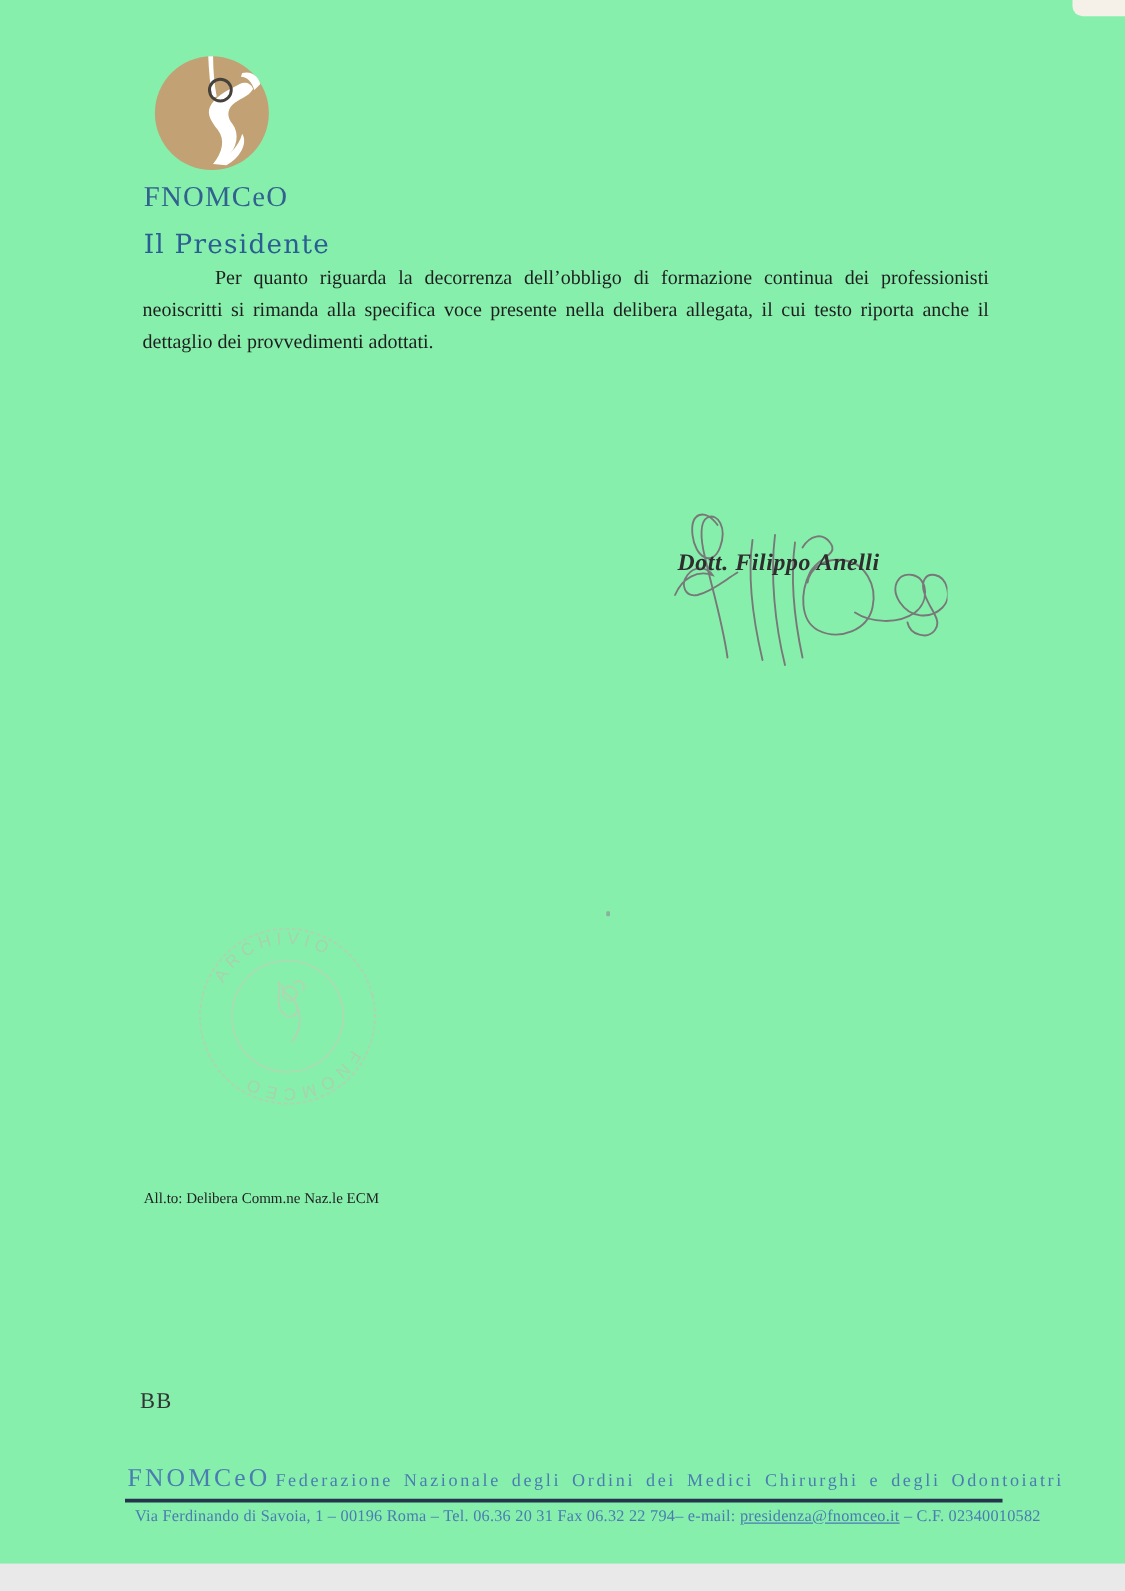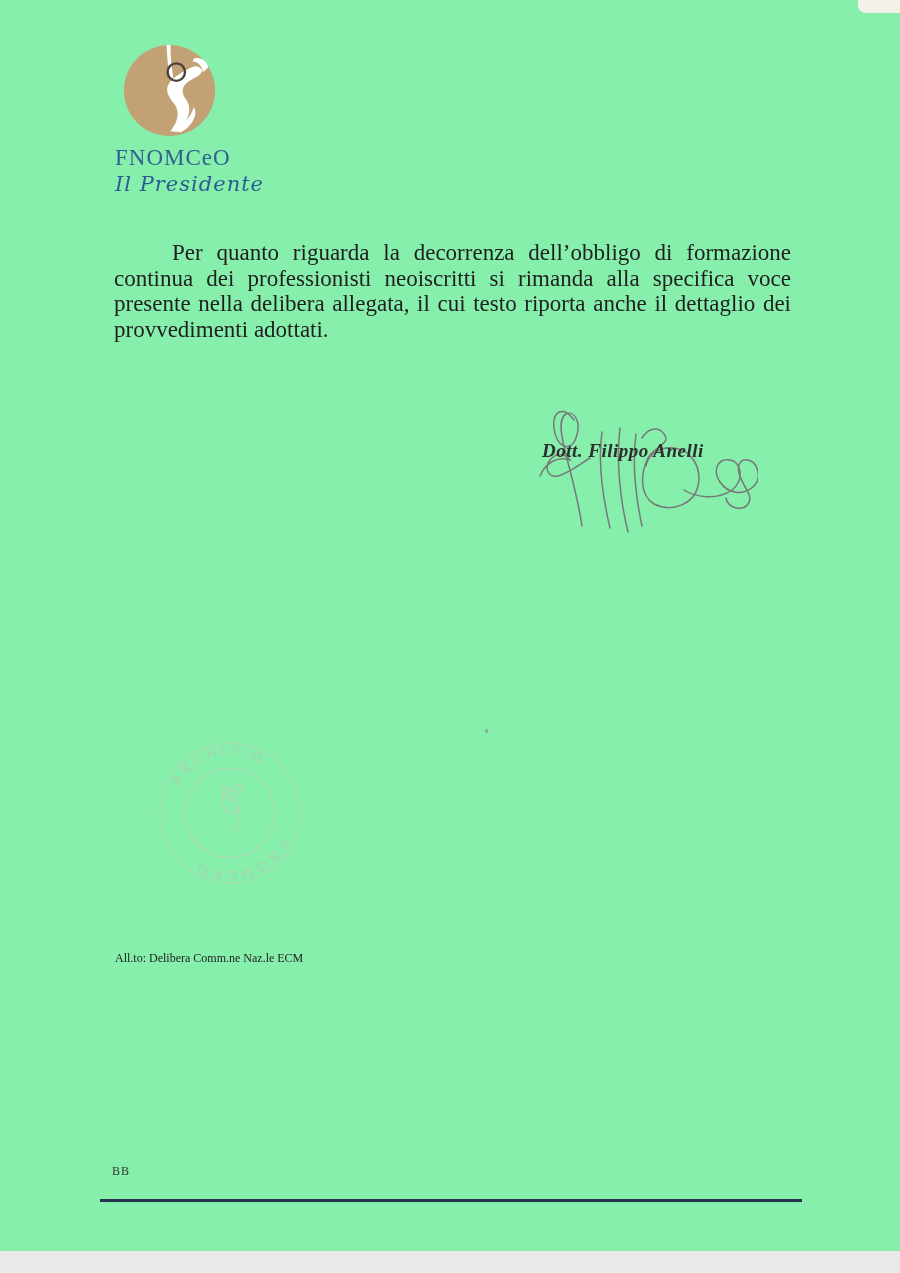--- a/index.html
+++ b/index.html
@@ -13,33 +13,31 @@
   }
   
   .letterhead{position:absolute;left:115px;top:42px;}
   .logo-svg{display:block;width:97px;height:97px;margin-left:6px;}
   .org-name{
     margin-top:6px;
     font-size:23px;letter-spacing:1px;
     color:#31618f;
   }
   .president-title{
-    margin-top:1px;
-    font-style:italic;
+    margin-top:12px;
     font-size:21px;letter-spacing:1px;
     color:#2a5d92;
     font-family:"DejaVu Serif", serif;
   }
   
   .letter-body{
     position:absolute;left:114px;top:210px;width:677px;
-    font-size:23px;line-height:25.5px;
+    font-size:16px;line-height:25.5px;
     color:#1f1f1f;
     text-align:justify;
-    margin-top:30px;
   }
   .letter-body p{margin:0 0 13px 0;text-indent:58px;}
   .closing{text-indent:58px;}
   
   .signature{position:absolute;left:536px;top:402px;width:222px;height:135px;text-align:center;}
   .signature-scrawl{position:absolute;left:0;top:0;width:222px;height:135px;}
   .signer-name{
     position:absolute;left:6px;top:38px;
     font-size:19px;font-weight:bold;font-style:italic;
     letter-spacing:.5px;white-space:nowrap;
@@ -59,22 +57,22 @@
   }
   
   .scan-dot{position:absolute;left:485px;top:729px;width:3px;height:4px;background:#8d8d97;opacity:.65;border-radius:1px;}
   .scan-smudge{position:absolute;right:0;top:0;width:42px;height:13px;background:#f5f1e8;border-radius:0 0 0 8px;}
   
   .attachment-note{
     position:absolute;left:115px;top:951px;
     font-size:12px;color:#222;
   }
   .typist-initials{
-    position:absolute;left:112px;top:1164px;
-    font-size:12px;letter-spacing:1px;color:#333;
+    position:absolute;left:112px;top:1110px;
+    font-size:18px;letter-spacing:1px;color:#333;
   }
   
   .footer-line1{
     position:absolute;left:102px;top:1172px;width:710px;
     color:#4a7cb2;white-space:nowrap;
   }
   .footer-org-abbrev{
     font-size:20.5px;letter-spacing:2.5px;
   }
   .footer-org-name{
@@ -157,15 +155,22 @@
     </svg>
   </div>
 
   <div class="scan-dot"></div>
   <div class="scan-smudge"></div>
 
   <div class="attachment-note">All.to: Delibera Comm.ne Naz.le ECM</div>
 
   <div class="typist-initials">BB</div>
 
+  <div class="footer-line1">
+    <span class="footer-org-abbrev">FNOMCeO</span>
+    <span class="footer-org-name">Federazione Nazionale degli Ordini dei Medici Chirurghi e degli Odontoiatri</span>
+  </div>
   <div class="footer-rule"></div>
+  <div class="footer-address">
+    <span>Via Ferdinando di Savoia, 1 – 00196 Roma – Tel. 06.36 20 31 Fax 06.32 22 794– e-mail: </span><span class="footer-email">presidenza@fnomceo.it</span><span> – C.F. 02340010582</span>
+  </div>
 
 </div>
 
 </body></html>

